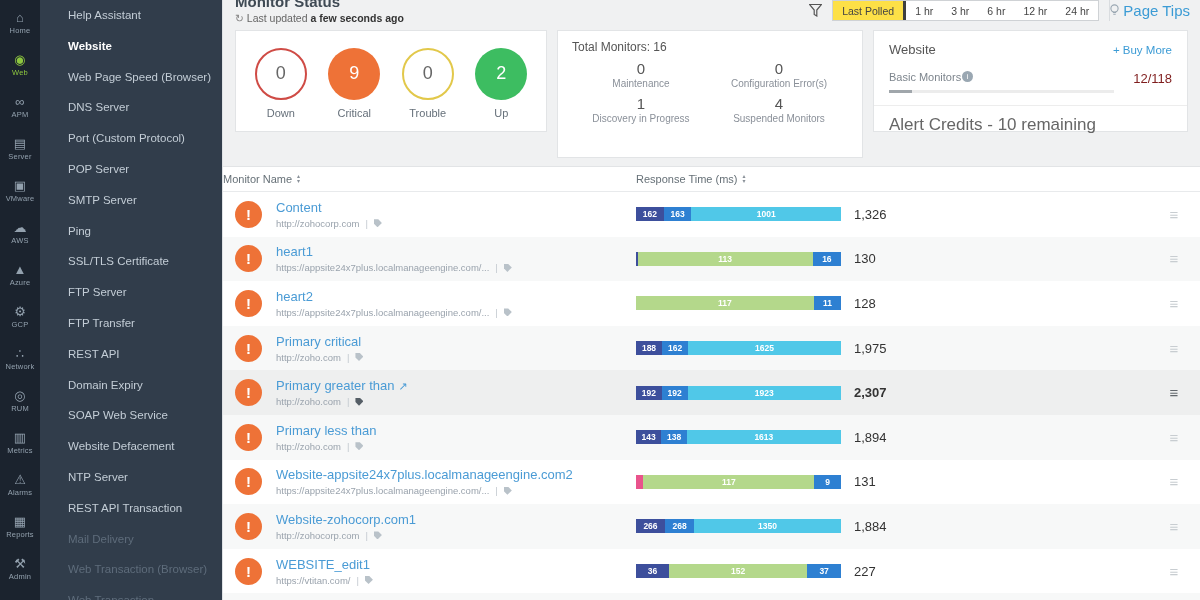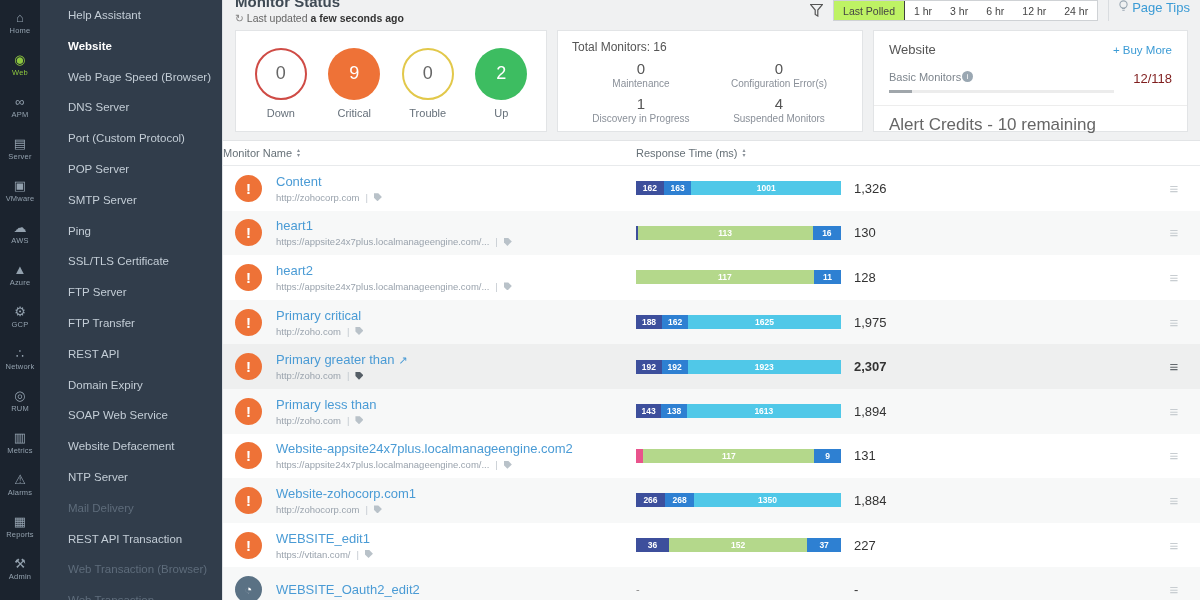--- a/index.html
+++ b/index.html
@@ -23,36 +23,36 @@
   .content { flex:1; display:flex; flex-direction:column; position:relative; background:#f0f1f2; border-left:1px solid #dfe2e5; }
   .page-head { padding:0 12px; position:relative; }
   .page-title { font-size:15px; font-weight:bold; color:#3f4a54; margin-top:-7px; }
   .updated { font-size:10.5px; color:#666; margin-top:2px; }
   .updated b { color:#333; }
   .updated .ric { color:#888; margin-right:3px; }
 
   .head-right { position:absolute; top:0; right:10px; display:flex; align-items:center; gap:10px; }
   .range-group { display:flex; border:1px solid #cfd2d5; background:#fff; height:21px; align-items:stretch; }
   .range-btn { font-size:10.5px; color:#444; padding:0 9px; display:flex; align-items:center; cursor:pointer; white-space:nowrap; }
-  .range-btn.selected { background:#bef264; border-right:1px solid #404040; }
-  .page-tips { display:flex; align-items:flex-start; gap:4px; color:#3b9bd5; font-size:13px; cursor:pointer; border-left:1px solid #d9dcdf; padding-left:10px; height:21px; }
+  .range-btn.selected { background:#fde047; border-right:3px solid #404040; }
+  .page-tips { display:flex; align-items:center; gap:4px; color:#3b9bd5; font-size:15px; cursor:pointer; border-left:1px solid #d9dcdf; height:21px; }
 
   
   .cards { display:flex; gap:10px; margin:6px 12px 8px 12px; }
   .card { background:#fff; border:1px solid #e2e4e6; }
   .card.status { flex:0 0 312px; display:flex; justify-content:space-around; align-items:center; padding:12px 8px 8px 8px; height:102px; }
   .circ-wrap { display:flex; flex-direction:column; align-items:center; cursor:pointer; }
   .circ { width:52px; height:52px; border-radius:50%; display:flex; align-items:center; justify-content:center; font-size:18px; }
   .circ.down { border:2px solid #cf4b45; color:#666; background:#fff; }
   .circ.critical { background:#ee7237; color:#fff; }
   .circ.trouble { border:2px solid #e2c84a; color:#666; background:#fff; }
   .circ.up { background:#3dbd61; color:#fff; }
   .circ-label { font-size:11px; color:#66707a; margin-top:7px; }
 
-  .card.totals { flex:1; padding:9px 14px; height:102px; }
+  .card.totals { flex:1; padding:9px 14px; height:128px; }
   .totals-title { font-size:12px; color:#555; }
   .totals-grid { display:grid; grid-template-columns:1fr 1fr; margin-top:6px; row-gap:6px; }
   .tot-item { text-align:center; }
   .tot-val { font-size:15px; color:#555; }
   .tot-lbl { font-size:10px; color:#8a9099; margin-top:1px; }
 
   .card.license { flex:0 0 315px; padding:11px 15px; height:102px; position:relative; }
   .lic-top { display:flex; justify-content:space-between; align-items:center; }
   .lic-title { font-size:13px; color:#555; }
   .buy-more { font-size:11.5px; color:#3b9bd5; cursor:pointer; }
@@ -173,22 +173,22 @@
     <div class="side-item">SMTP Server</div>
     <div class="side-item">Ping</div>
     <div class="side-item">SSL/TLS Certificate</div>
     <div class="side-item">FTP Server</div>
     <div class="side-item">FTP Transfer</div>
     <div class="side-item">REST API</div>
     <div class="side-item">Domain Expiry</div>
     <div class="side-item">SOAP Web Service</div>
     <div class="side-item">Website Defacement</div>
     <div class="side-item">NTP Server</div>
+    <div class="side-item">REST API Transaction</div>
     <div class="side-item disabled">Mail Delivery</div>
-    <div class="side-item">REST API Transaction</div>
     <div class="side-item disabled">Web Transaction (Browser)</div>
     <div class="side-item disabled">Web Transaction</div>
   </nav>
 
 <main class="content">
 
   <div class="page-head">
     <div class="page-title">Monitor Status</div>
     <div class="updated">
       <span class="ric">↻</span><span>Last updated</span>&nbsp;<b>a few seconds ago</b>

